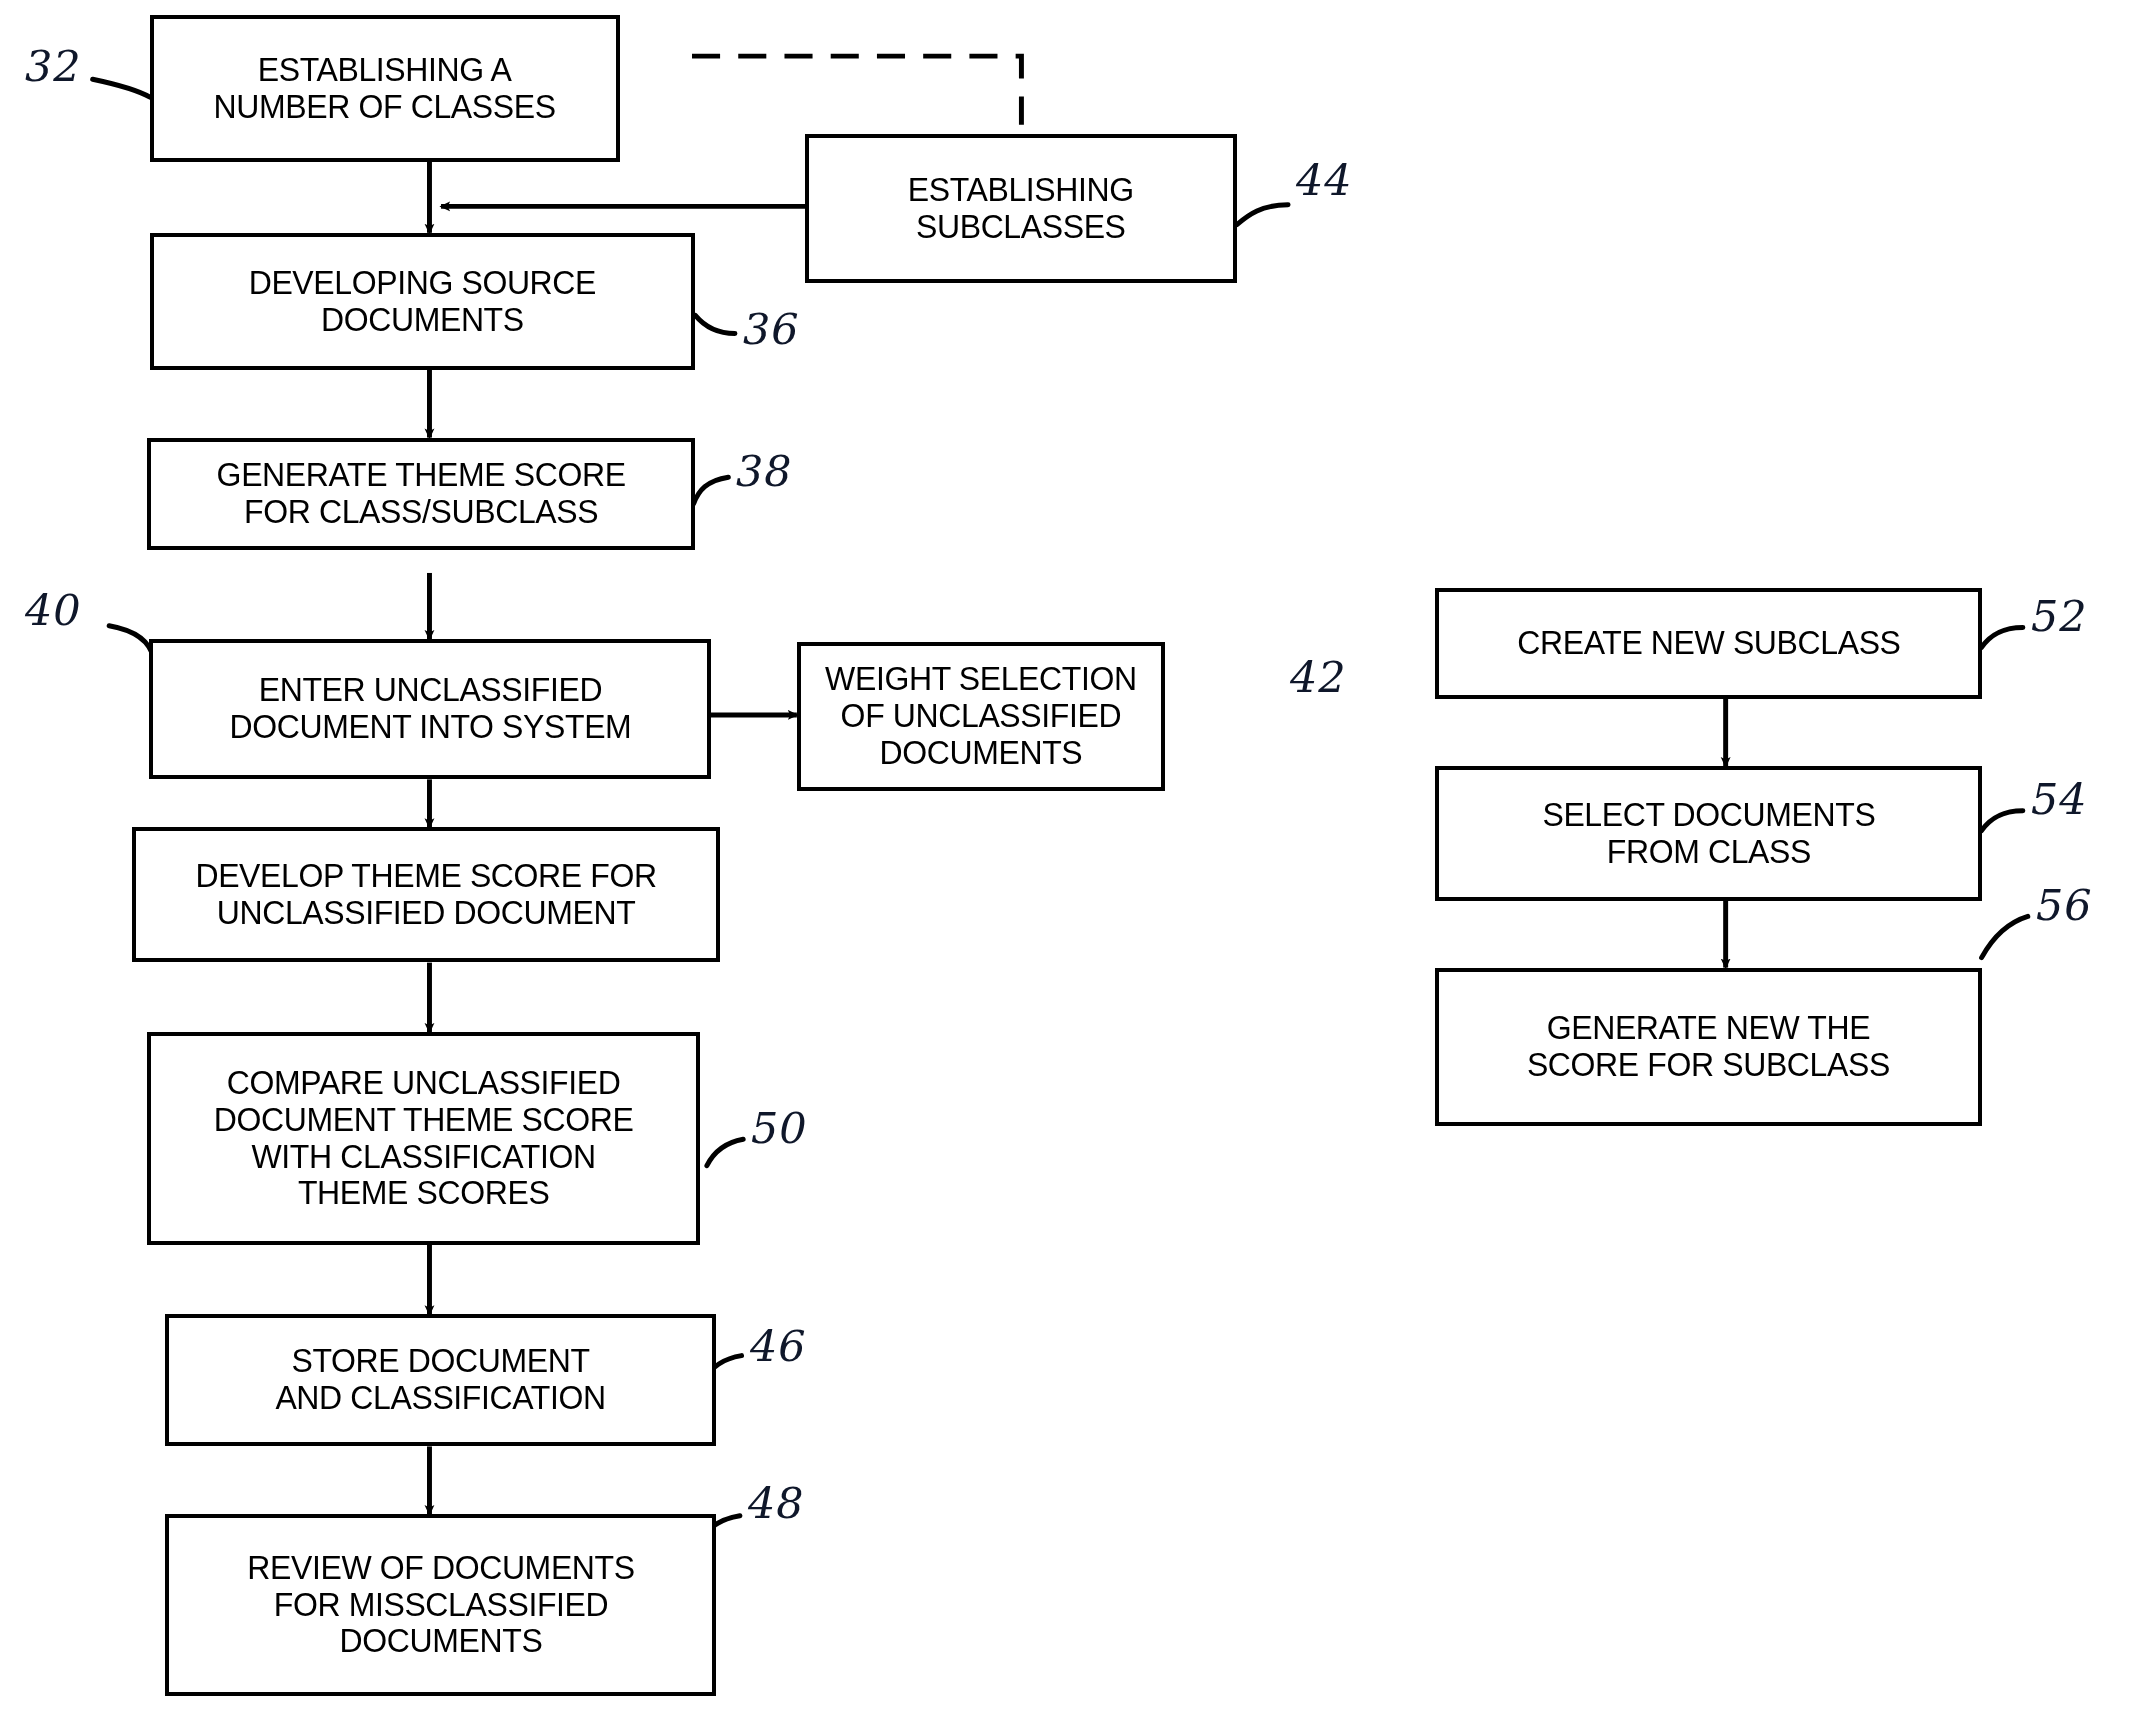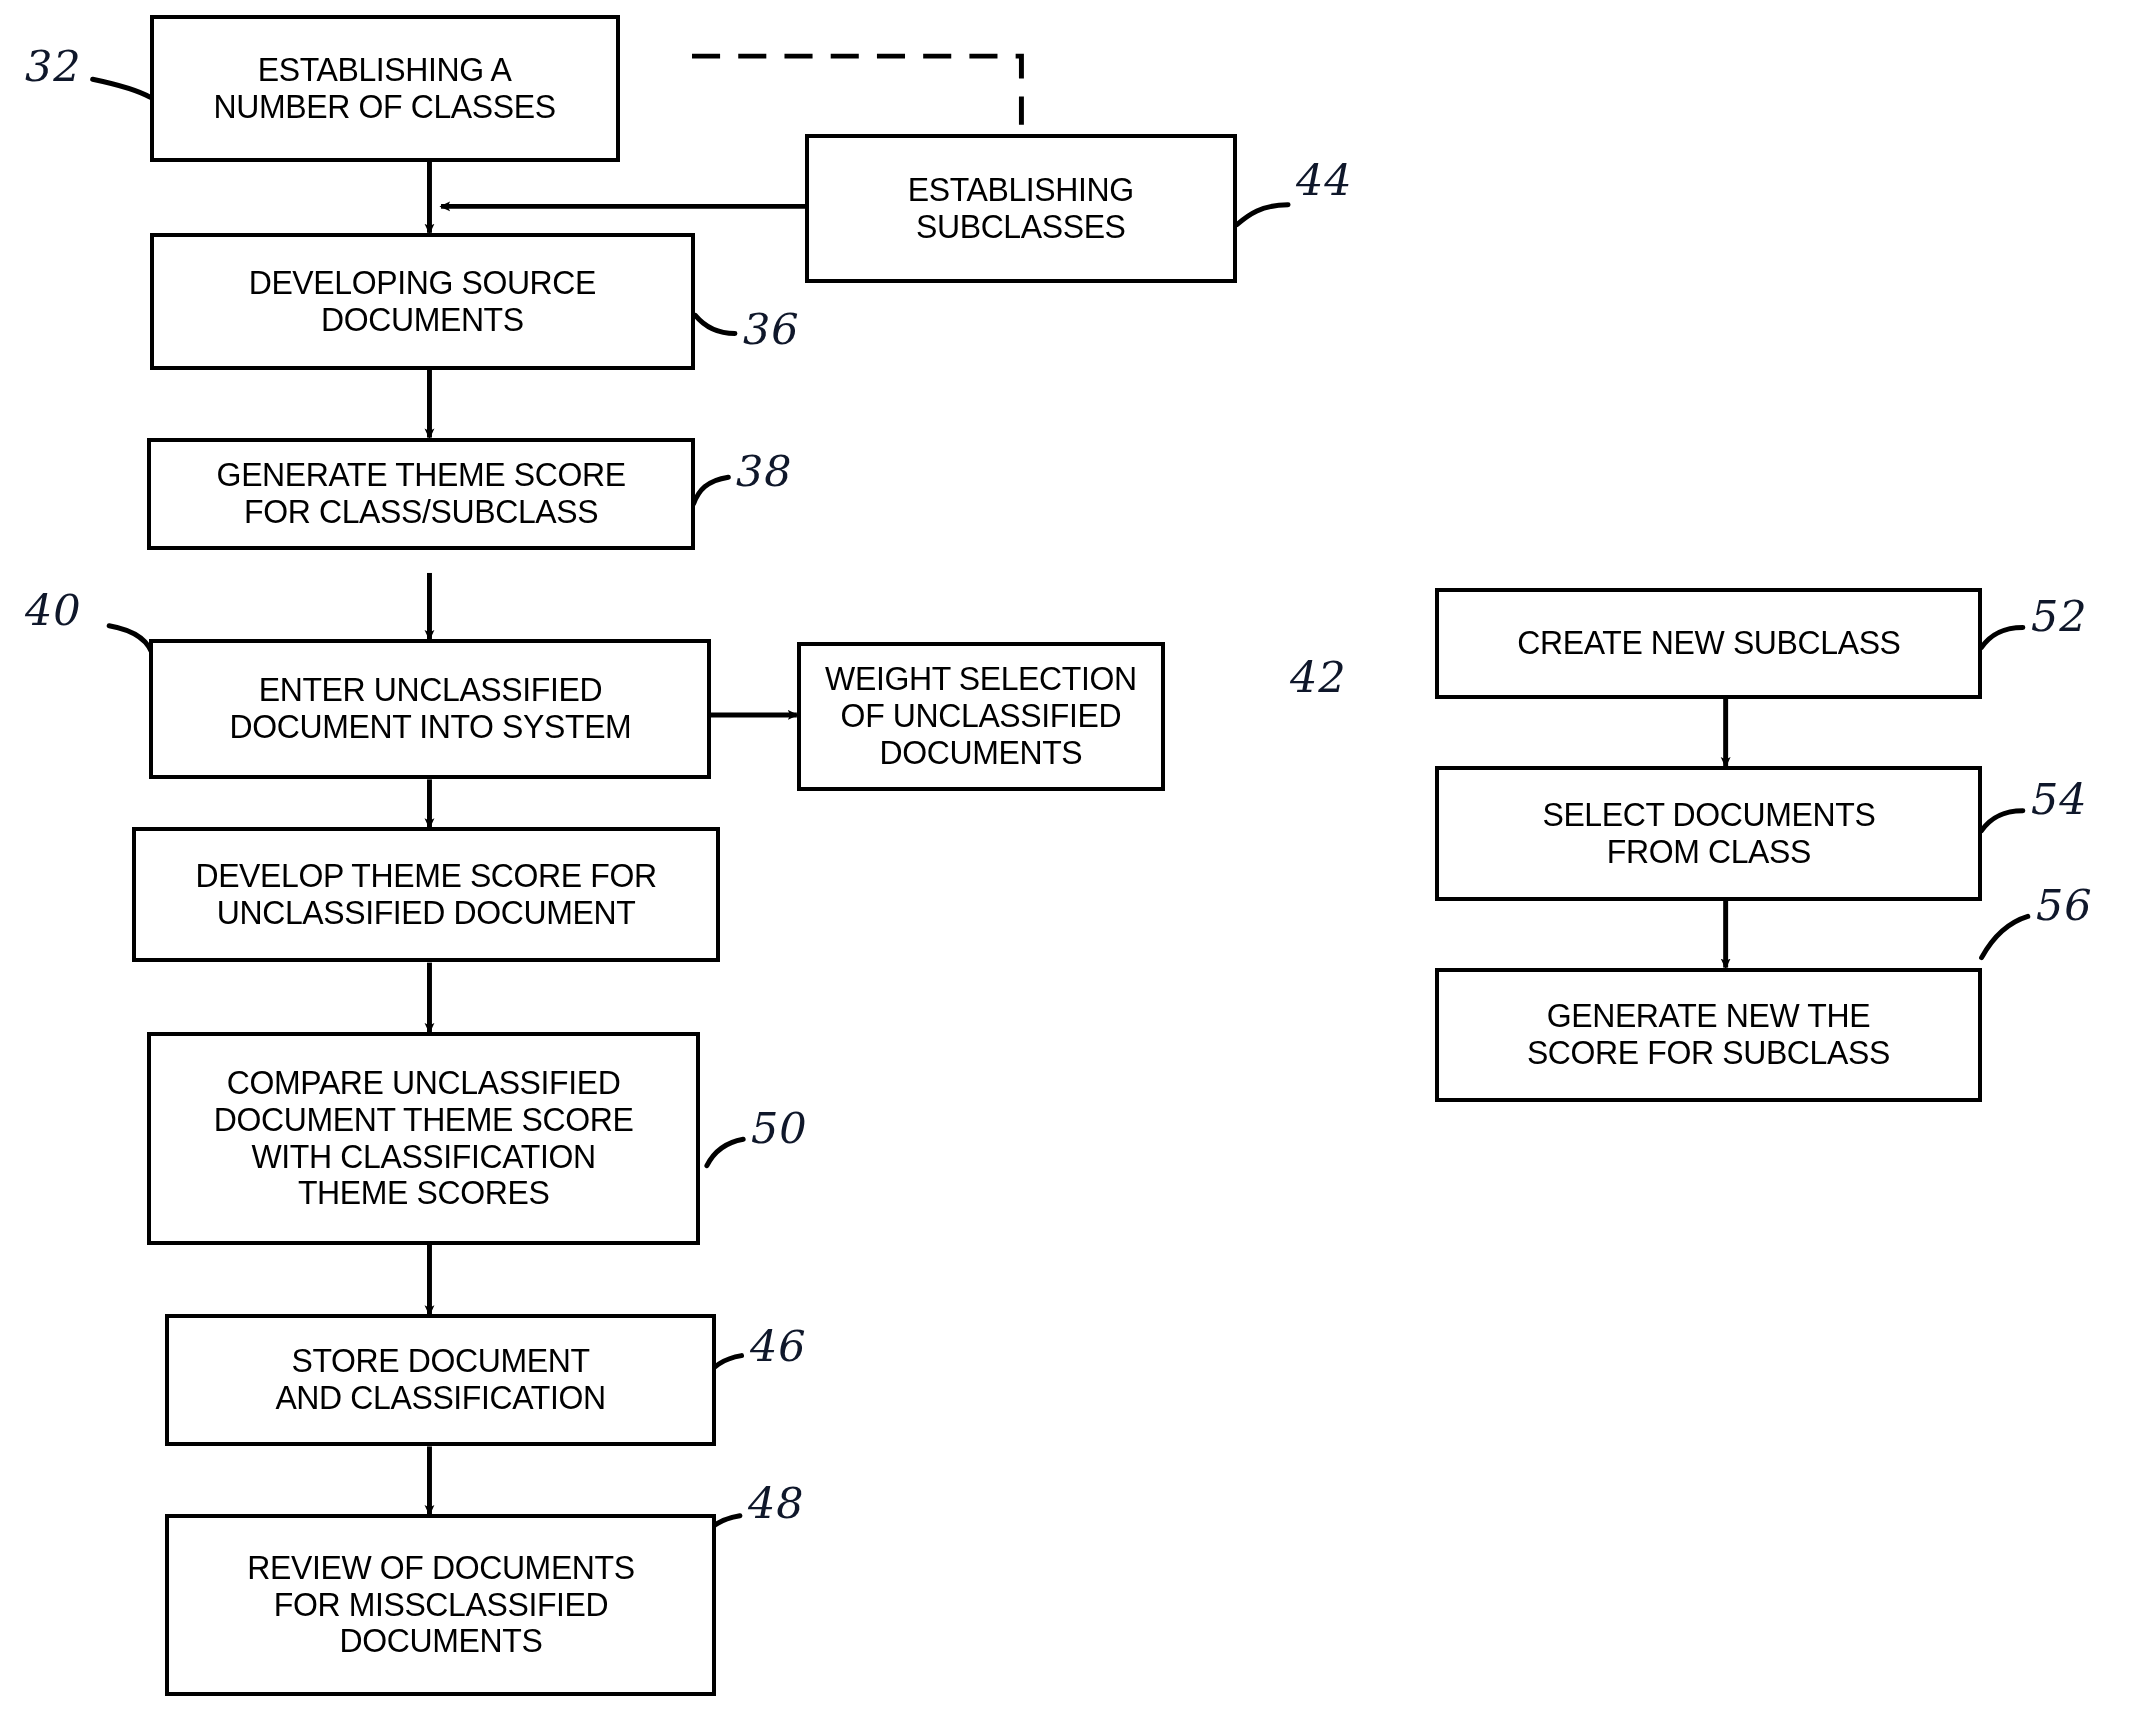--- a/index.html
+++ b/index.html
@@ -164,21 +164,21 @@
 
   <div class="box" style="left:1435px; top:588px; width:547px; height:111px;">
     <span class="txt">CREATE NEW SUBCLASS</span>
   </div>
 
   <div class="box" style="left:1435px; top:766px; width:547px; height:135px;">
     <span class="txt">SELECT DOCUMENTS
 FROM CLASS</span>
   </div>
 
-  <div class="box" style="left:1435px; top:968px; width:547px; height:134px;">
+  <div class="box" style="left:1435px; top:968px; width:547px; height:158px;">
     <span class="txt">GENERATE NEW THE
 SCORE FOR SUBCLASS</span>
   </div>
 
   <div class="ref" style="left:25px; top:41px;">32</div>
 
   <div class="ref" style="left:1296px; top:155px;">44</div>
 
   <div class="ref" style="left:743px; top:304px;">36</div>
 

